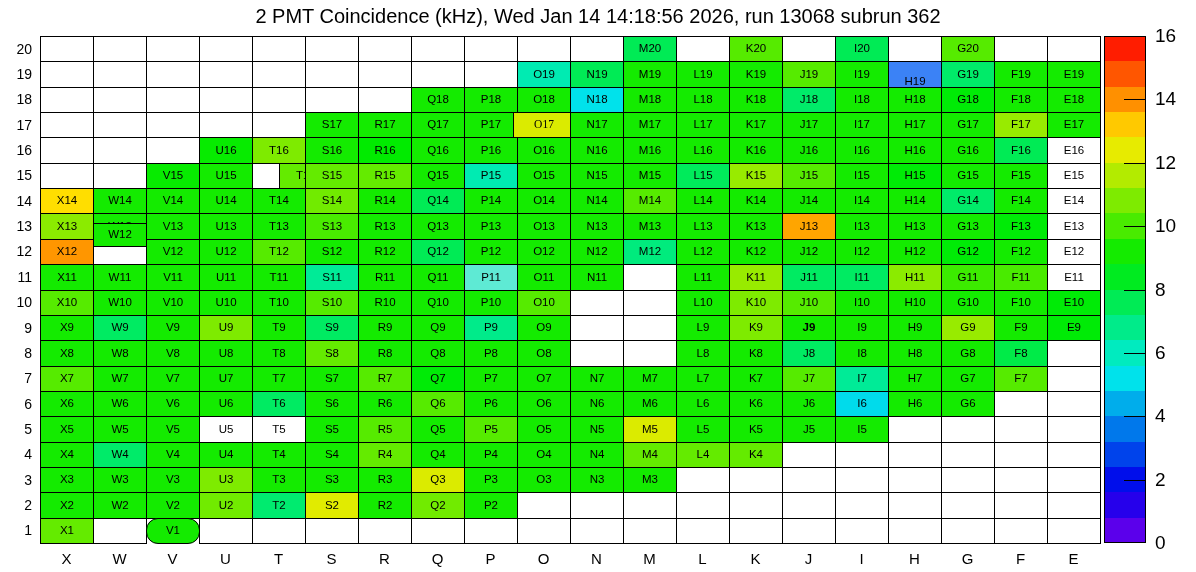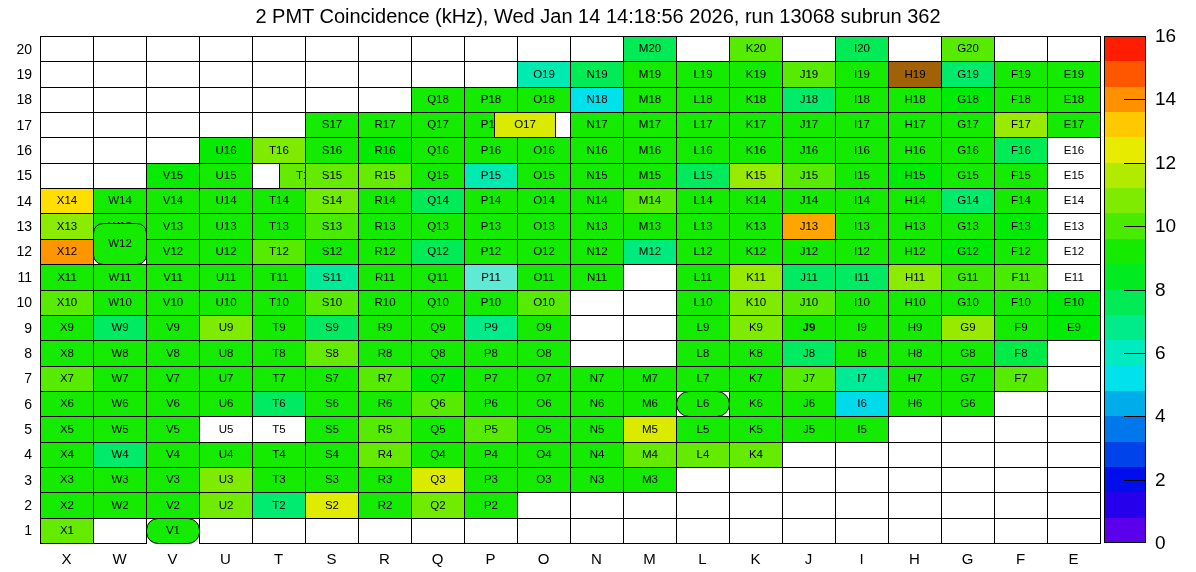--- a/index.html
+++ b/index.html
@@ -76,21 +76,21 @@
       </div>
       <div class="cell" style="left: 729px; top: 61px; width: 54px; height: 27px; background: rgb(20, 235, 0);">
         <span>K19</span>
       </div>
       <div class="cell" style="left: 782px; top: 61px; width: 54px; height: 27px; background: rgb(86, 235, 0);">
         <span>J19</span>
       </div>
       <div class="cell" style="left: 835px; top: 61px; width: 54px; height: 27px; background: rgb(20, 235, 0);">
         <span>I19</span>
       </div>
-      <div class="cell" style="left: 888px; top: 61px; width: 54px; height: 27px; background: #a16207;">
+      <div class="cell" style="left: 888px; top: 61px; width: 54px; height: 27px; background: #3b82f6; align-items: flex-end;">
         <span>H19</span>
       </div>
       <div class="cell" style="left: 941px; top: 61px; width: 54px; height: 27px; background: rgb(0, 235, 105);">
         <span>G19</span>
       </div>
       <div class="cell" style="left: 994px; top: 61px; width: 54px; height: 27px; background: rgb(20, 235, 0);">
         <span>F19</span>
       </div>
       <div class="cell" style="left: 1047px; top: 61px; width: 54px; height: 27px; background: rgb(20, 235, 0);">
         <span>E19</span>
@@ -151,21 +151,21 @@
       </div>
       <div class="cell" style="left: 358px; top: 112px; width: 54px; height: 26px; background: rgb(20, 235, 0);">
         <span>R17</span>
       </div>
       <div class="cell" style="left: 411px; top: 112px; width: 54px; height: 26px; background: rgb(20, 235, 0);">
         <span>Q17</span>
       </div>
       <div class="cell" style="left: 464px; top: 112px; width: 54px; height: 26px; background: rgb(20, 235, 0);">
         <span>P17</span>
       </div>
-      <div class="cell" style="left: 494px; top: 112px; width: 62px; height: 26px; background: rgb(219, 235, 0);">
+      <div class="cell" style="left: 513px; top: 112px; width: 62px; height: 26px; background: rgb(219, 235, 0); font-family: Liberation Serif, serif;">
         <span>O17</span>
       </div>
       <div class="cell" style="left: 570px; top: 112px; width: 54px; height: 26px; background: rgb(20, 235, 0);">
         <span>N17</span>
       </div>
       <div class="cell" style="left: 623px; top: 112px; width: 54px; height: 26px; background: rgb(20, 235, 0);">
         <span>M17</span>
       </div>
       <div class="cell" style="left: 676px; top: 112px; width: 54px; height: 26px; background: rgb(20, 235, 0);">
         <span>L17</span>
@@ -417,21 +417,21 @@
       </div>
       <div class="cell" style="left: 994px; top: 213px; width: 54px; height: 27px; background: rgb(0, 235, 6);">
         <span>F13</span>
       </div>
       <div class="cell" style="left: 1047px; top: 213px; width: 54px; height: 27px; background: rgb(255, 255, 255);">
         <span>E13</span>
       </div>
       <div class="cell" style="left: 40px; top: 239px; width: 54px; height: 26px; background: rgb(255, 150, 0);">
         <span>X12</span>
       </div>
-      <div class="cell" style="left: 93px; top: 223px; width: 54px; height: 42px; background: rgb(20, 235, 0); border-radius: 10px;">
+      <div class="cell" style="left: 93px; top: 223px; width: 54px; height: 24px; background: rgb(20, 235, 0);">
         <span>W12</span>
       </div>
       <div class="cell" style="left: 146px; top: 239px; width: 54px; height: 26px; background: rgb(20, 235, 0);">
         <span>V12</span>
       </div>
       <div class="cell" style="left: 199px; top: 239px; width: 54px; height: 26px; background: rgb(20, 235, 0);">
         <span>U12</span>
       </div>
       <div class="cell" style="left: 252px; top: 239px; width: 54px; height: 26px; background: rgb(86, 235, 0);">
         <span>T12</span>
@@ -792,21 +792,21 @@
       </div>
       <div class="cell" style="left: 517px; top: 391px; width: 54px; height: 26px; background: rgb(20, 235, 0);">
         <span>O6</span>
       </div>
       <div class="cell" style="left: 570px; top: 391px; width: 54px; height: 26px; background: rgb(20, 235, 0);">
         <span>N6</span>
       </div>
       <div class="cell" style="left: 623px; top: 391px; width: 54px; height: 26px; background: rgb(20, 235, 0);">
         <span>M6</span>
       </div>
-      <div class="cell" style="left: 676px; top: 391px; width: 54px; height: 26px; background: rgb(20, 235, 0); border-radius: 13px;">
+      <div class="cell" style="left: 676px; top: 391px; width: 54px; height: 26px; background: rgb(20, 235, 0);">
         <span>L6</span>
       </div>
       <div class="cell" style="left: 729px; top: 391px; width: 54px; height: 26px; background: rgb(20, 235, 0);">
         <span>K6</span>
       </div>
       <div class="cell" style="left: 782px; top: 391px; width: 54px; height: 26px; background: rgb(20, 235, 0);">
         <span>J6</span>
       </div>
       <div class="cell" style="left: 835px; top: 391px; width: 54px; height: 26px; background: rgb(0, 219, 235);">
         <span>I6</span>

